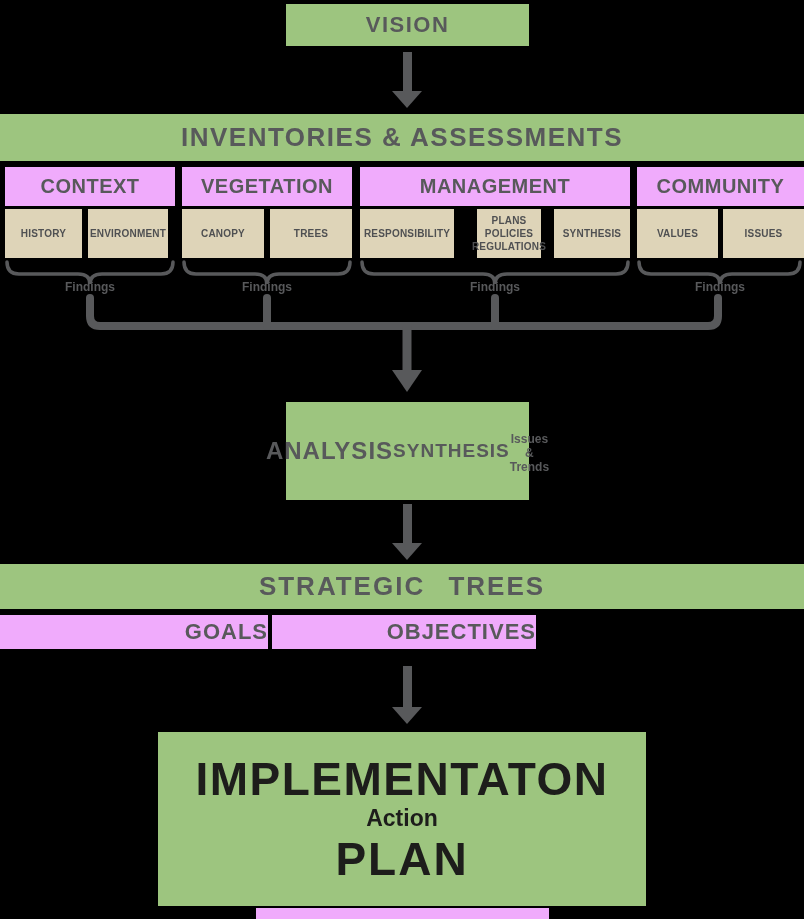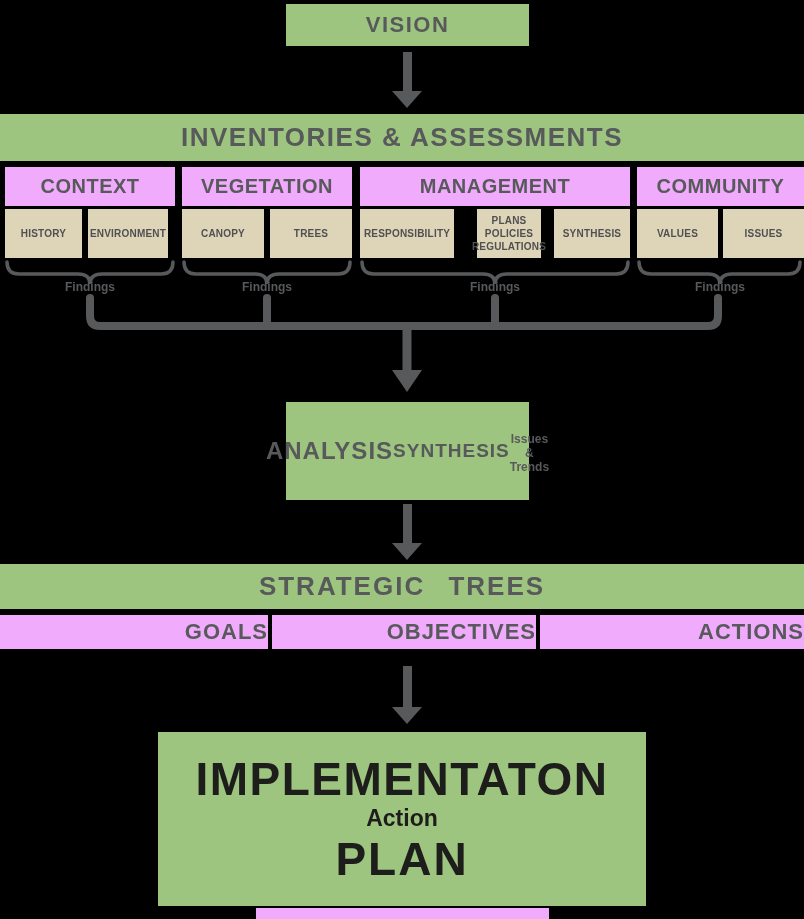--- a/index.html
+++ b/index.html
@@ -156,23 +156,20 @@
   <div class="box green banner" style="top:564px;height:45px">
     <span class="gray strategic-title">STRATEGIC TREES</span>
   </div>
 
   <div class="box lgreen srow" style="left:0;width:268px">
     <span class="gray">GOALS</span>
   </div>
   <div class="box lgreen srow" style="left:272px;width:264px">
     <span class="gray">OBJECTIVES</span>
   </div>
-  <div class="box lgreen srow" style="left:540px;width:264px">
-    <span class="gray">ACTIONS</span>
-  </div>
 
   <div class="arrow" style="left:392px;top:666px;height:58px">
     <div class="arrow-shaft"></div>
     <div class="arrow-head"></div>
   </div>
 
   <div class="box green impl">
     <span class="dark impl-l1">IMPLEMENTATON</span>
     <span class="dark impl-l2">Action</span>
     <span class="dark impl-l3">PLAN</span>

